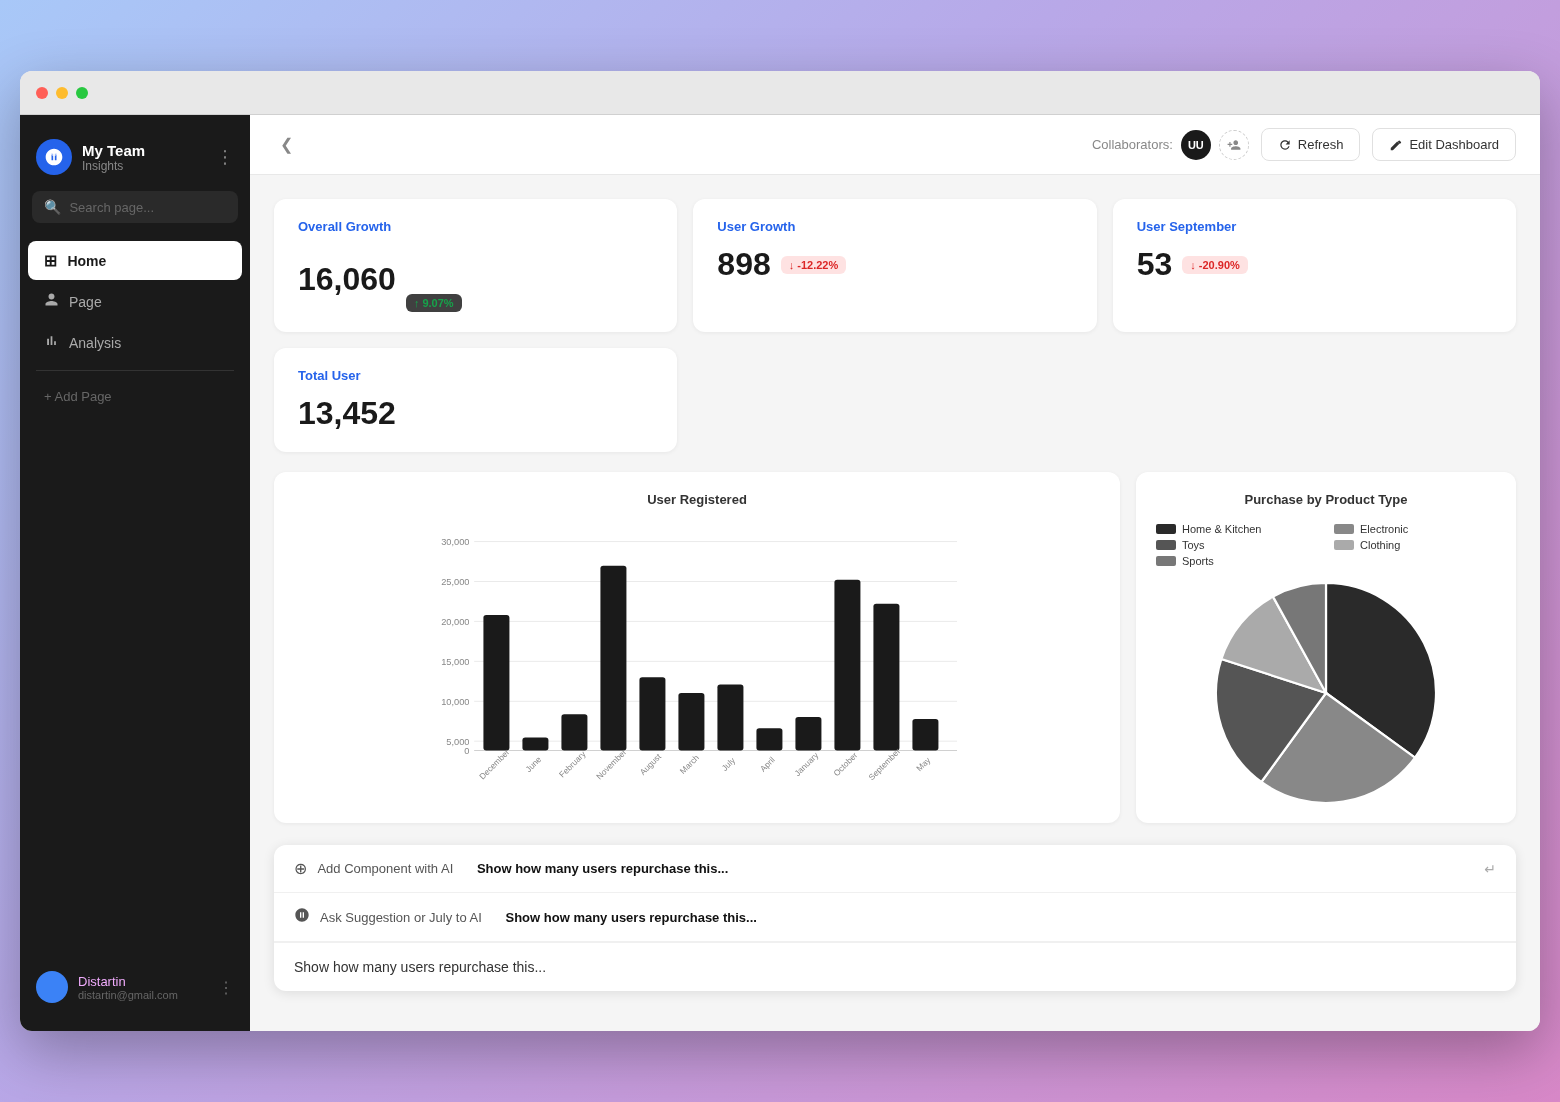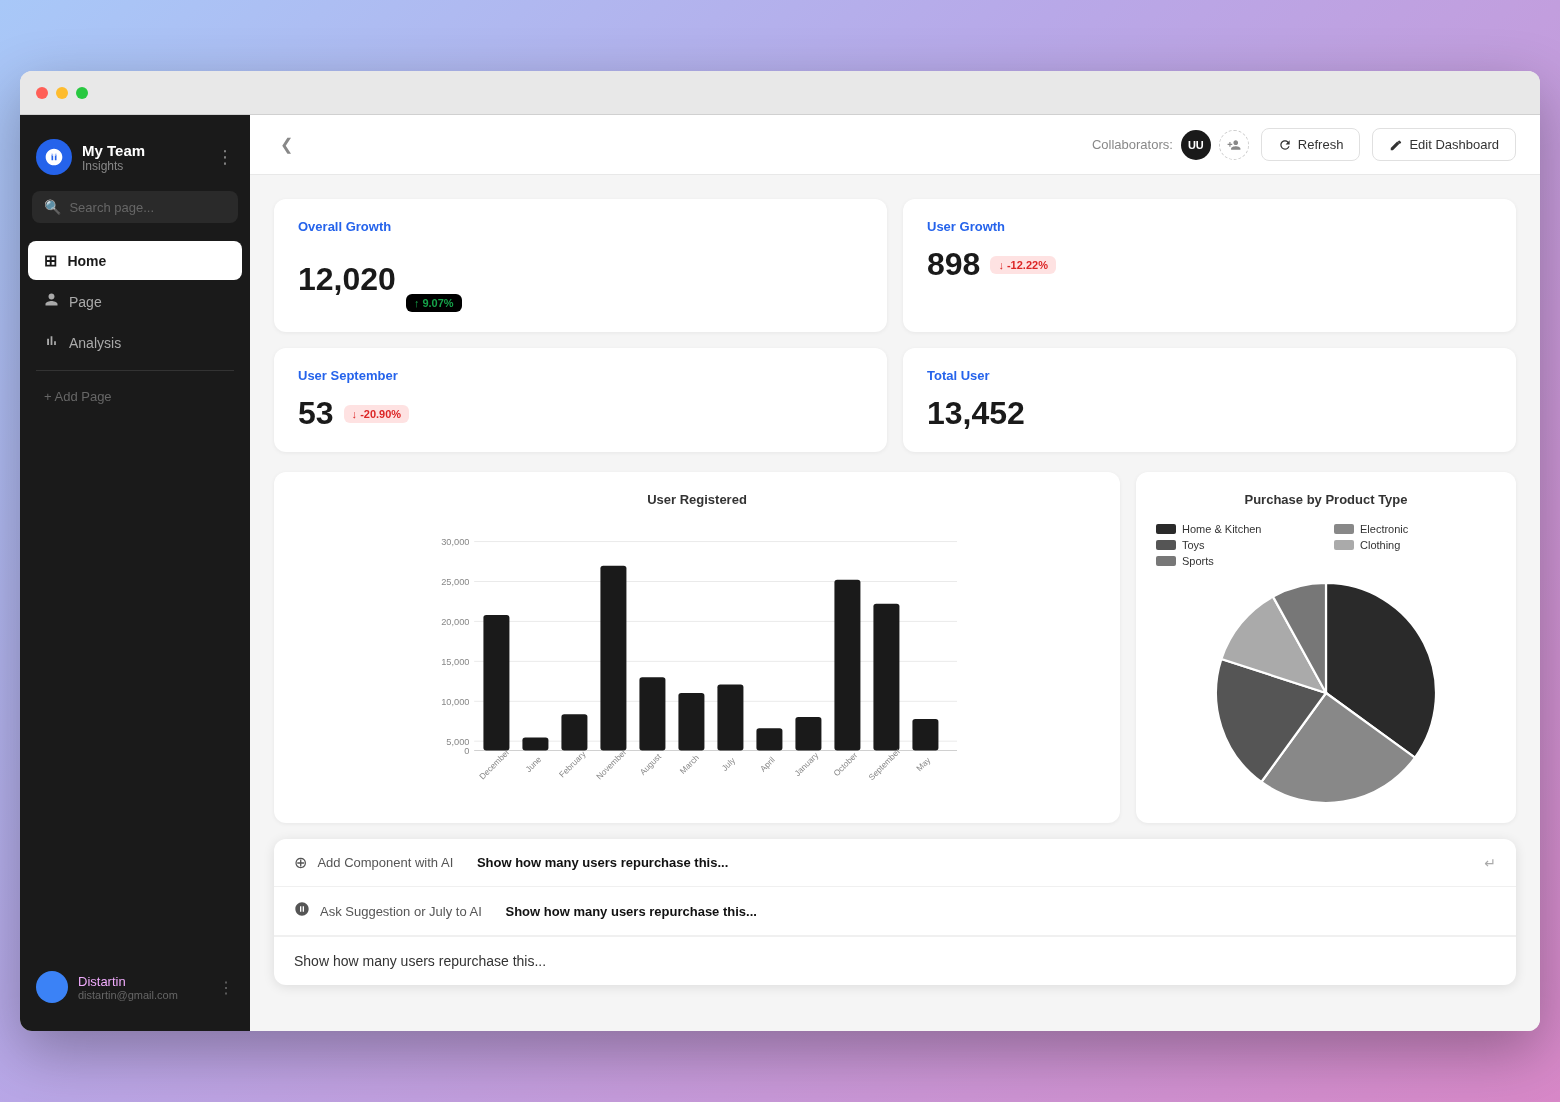--- a/index.html
+++ b/index.html
@@ -227,21 +227,21 @@
     }
     .content-area {
       flex: 1;
       overflow-y: auto;
       padding: 24px;
       position: relative;
     }
     
     .metric-cards {
       display: grid;
-      grid-template-columns: repeat(2, 1fr);
+      grid-template-columns: repeat(3, 1fr);
       gap: 16px;
       margin-bottom: 20px;
     }
     .metric-card {
       background: white;
       border-radius: 12px;
       padding: 20px 24px;
       box-shadow: 0 1px 4px rgba(0,0,0,0.06);
     }
     .metric-title {
@@ -262,28 +262,28 @@
     }
     .badge {
       display: flex;
       align-items: center;
       gap: 3px;
       padding: 3px 8px;
       border-radius: 6px;
       font-size: 11px;
       font-weight: 600;
     }
-    .badge-green { background: #000000; color: #16a34a; margin-top: 48px; }
+    .badge-green { background: #404040; color: #16a34a; margin-top: 48px; }
     .badge-red { background: #fee2e2; color: #dc2626; }
     
     .charts-row {
       display: grid;
       grid-template-columns: 1fr 380px;
       gap: 16px;
-      margin-bottom: 16px;
+      margin-bottom: 22px;
     }
     .chart-card {
       background: white;
       border-radius: 12px;
       padding: 20px;
       box-shadow: 0 1px 4px rgba(0,0,0,0.06);
     }
     .chart-title {
       font-size: 13px;
       font-weight: 600;
@@ -462,21 +462,21 @@
         </button>
       </div>
 
       <div class="content-area">
 
         <div class="metric-cards">
 
           <div class="metric-card">
             <div class="metric-title">Overall Growth</div>
             <div class="metric-bottom">
-              <div class="metric-value">12,020</div>
+              <div class="metric-value">16,060</div>
               <div class="badge badge-green">
                 <span>↑ 9.07%</span>
               </div>
             </div>
           </div>
 
           <div class="metric-card">
             <div class="metric-title">User Growth</div>
             <div class="metric-bottom">
               <div class="metric-value">898</div>

